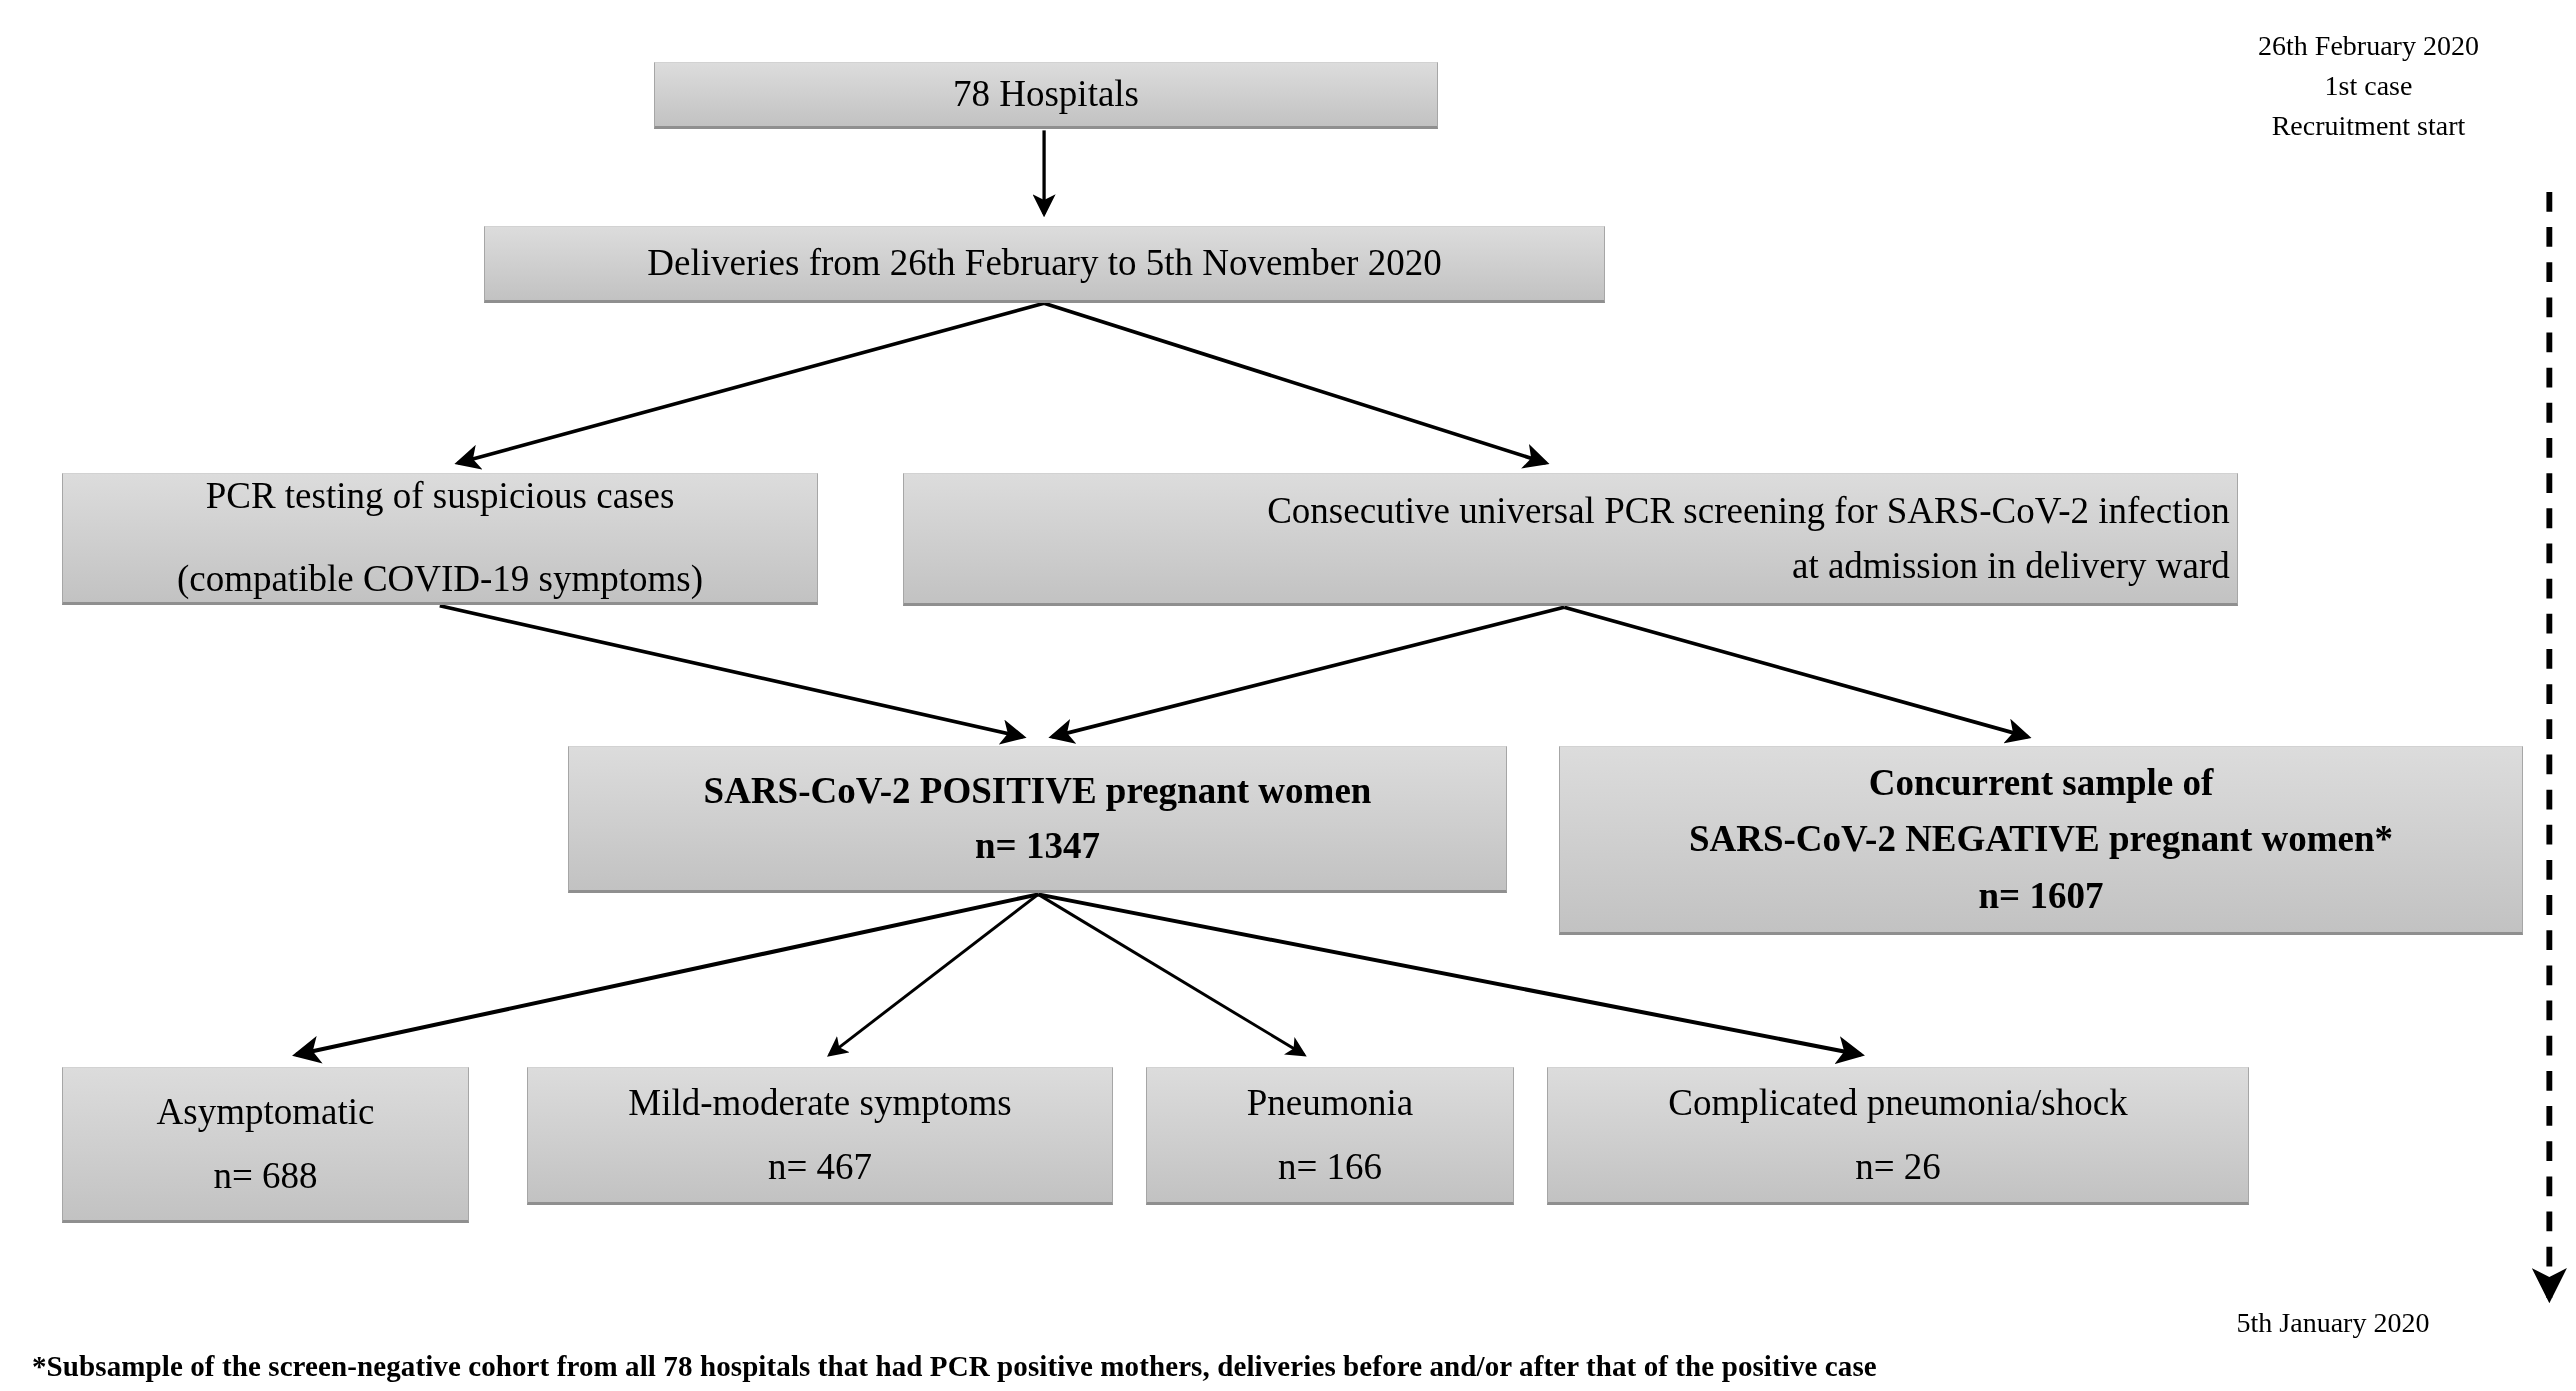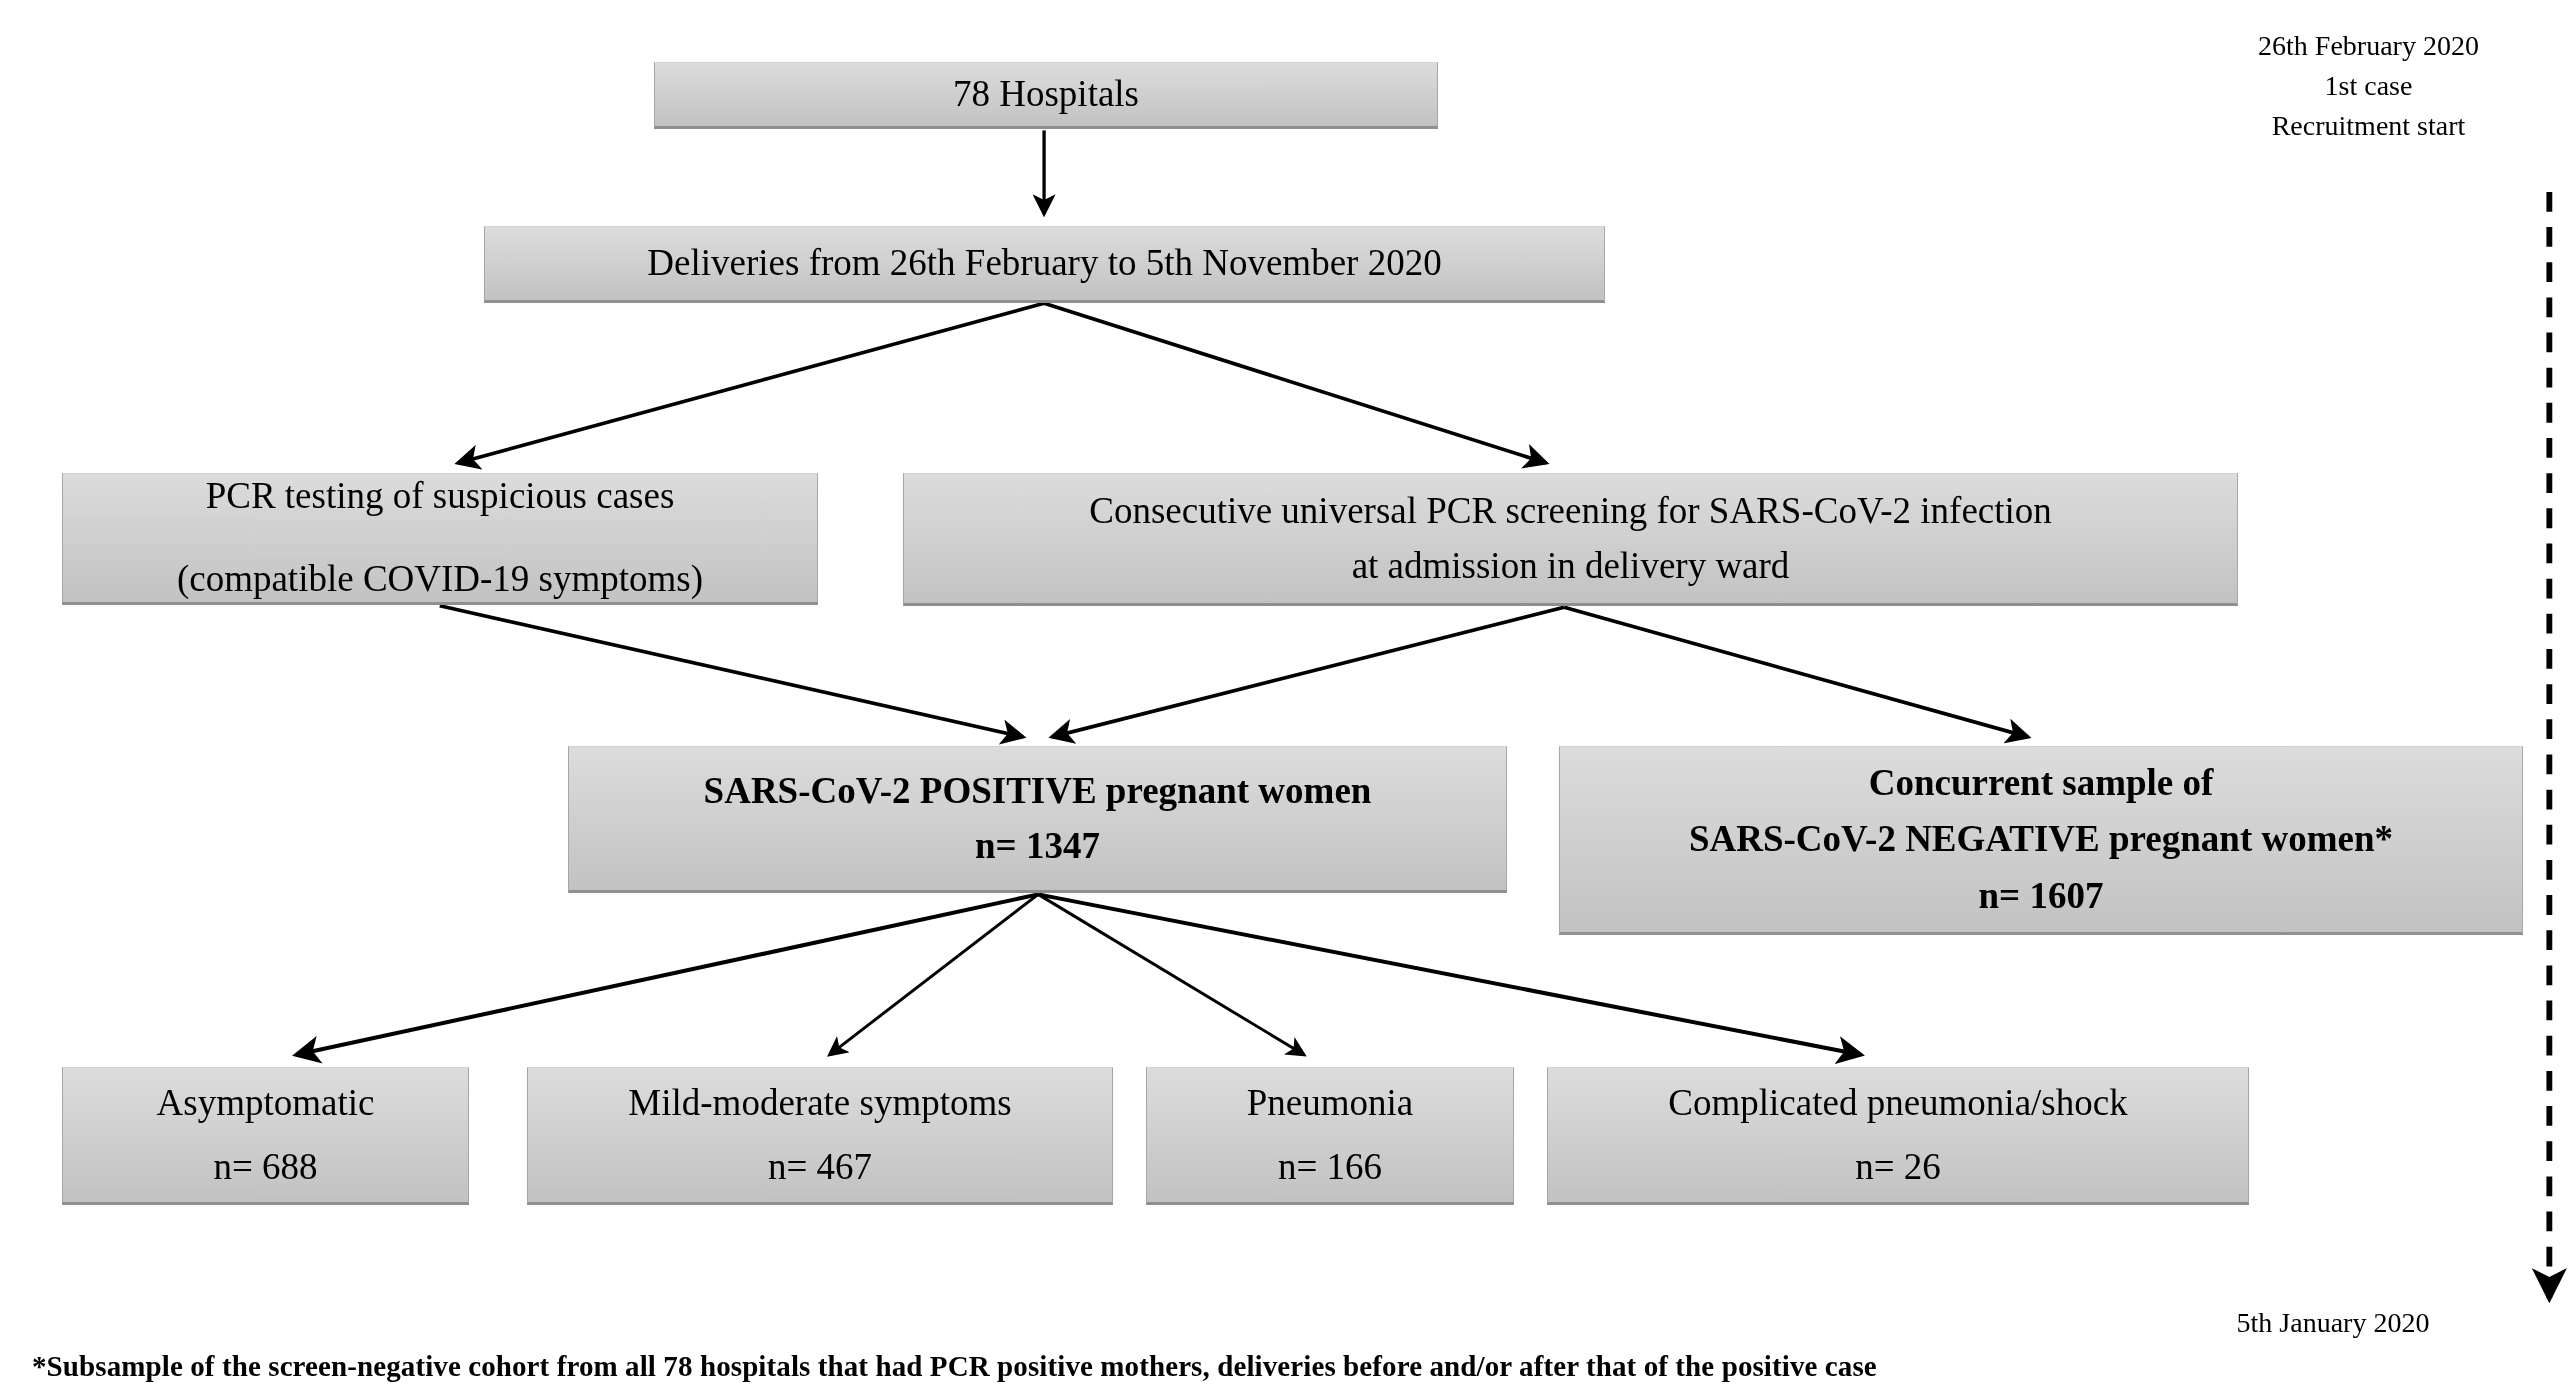--- a/index.html
+++ b/index.html
@@ -85,37 +85,37 @@
 
   <div class="node" style="left:484px;top:226px;width:1121px;height:77px;">
     <span>Deliveries from 26th February to 5th November 2020</span>
   </div>
 
   <div class="node" style="left:62px;top:473px;width:756px;height:132px;gap:28px;">
     <span>PCR testing of suspicious cases</span>
     <span>(compatible COVID-19 symptoms)</span>
   </div>
 
-  <div class="node" style="left:903px;top:473px;width:1335px;height:133px;">
+  <div class="node" style="left:903px;top:473px;width:1335px;height:133px;align-items:flex-end;">
     <span>Consecutive universal PCR screening for SARS-CoV-2 infection</span>
     <span>at admission in delivery ward</span>
   </div>
 
   <div class="node bold" style="left:568px;top:746px;width:939px;height:147px;justify-content:center;">
     <span>SARS-CoV-2 POSITIVE pregnant women</span>
     <span>n= 1347</span>
   </div>
 
   <div class="node bold" style="left:1559px;top:746px;width:964px;height:189px;line-height:1.52;">
     <span>Concurrent sample of</span>
     <span>SARS-CoV-2 NEGATIVE pregnant women*</span>
     <span>n= 1607</span>
   </div>
 
-  <div class="node" style="left:62px;top:1067px;width:407px;height:138px;line-height:1.72;">
+  <div class="node" style="left:62px;top:1067px;width:407px;height:156px;line-height:1.72;">
     <span>Asymptomatic</span>
     <span>n= 688</span>
   </div>
 
   <div class="node" style="left:527px;top:1067px;width:586px;height:138px;line-height:1.72;">
     <span>Mild-moderate symptoms</span>
     <span>n= 467</span>
   </div>
 
   <div class="node" style="left:1146px;top:1067px;width:368px;height:138px;line-height:1.72;">

